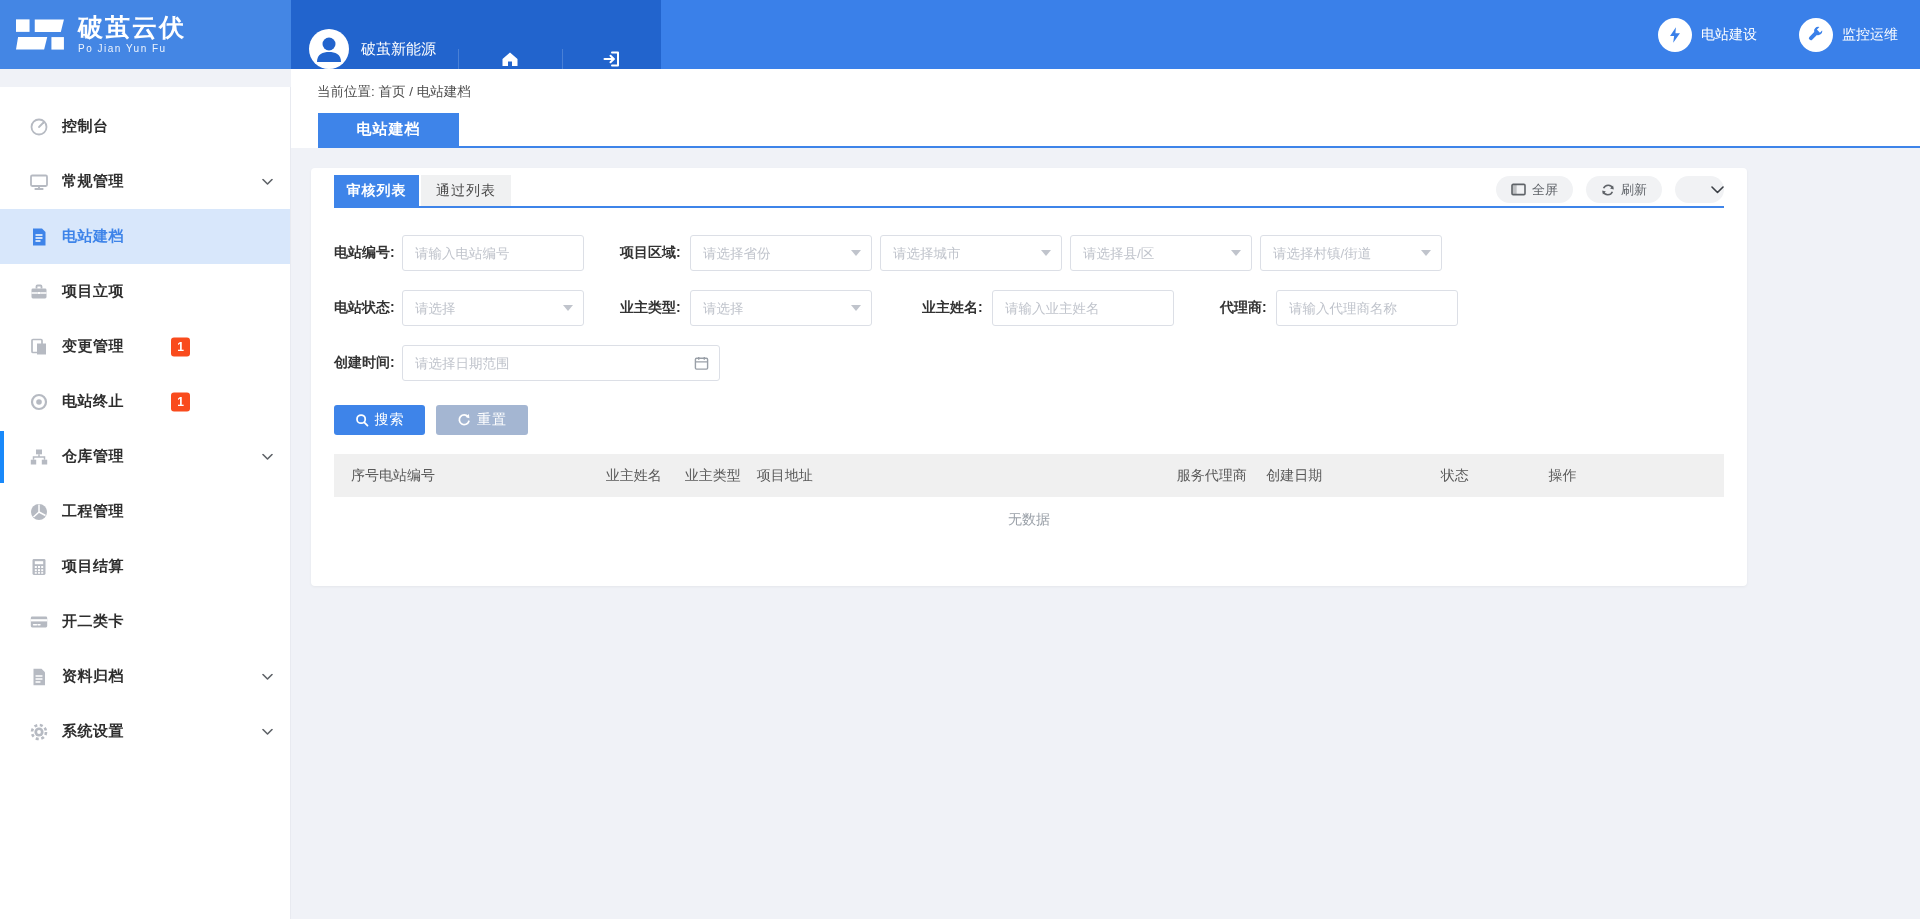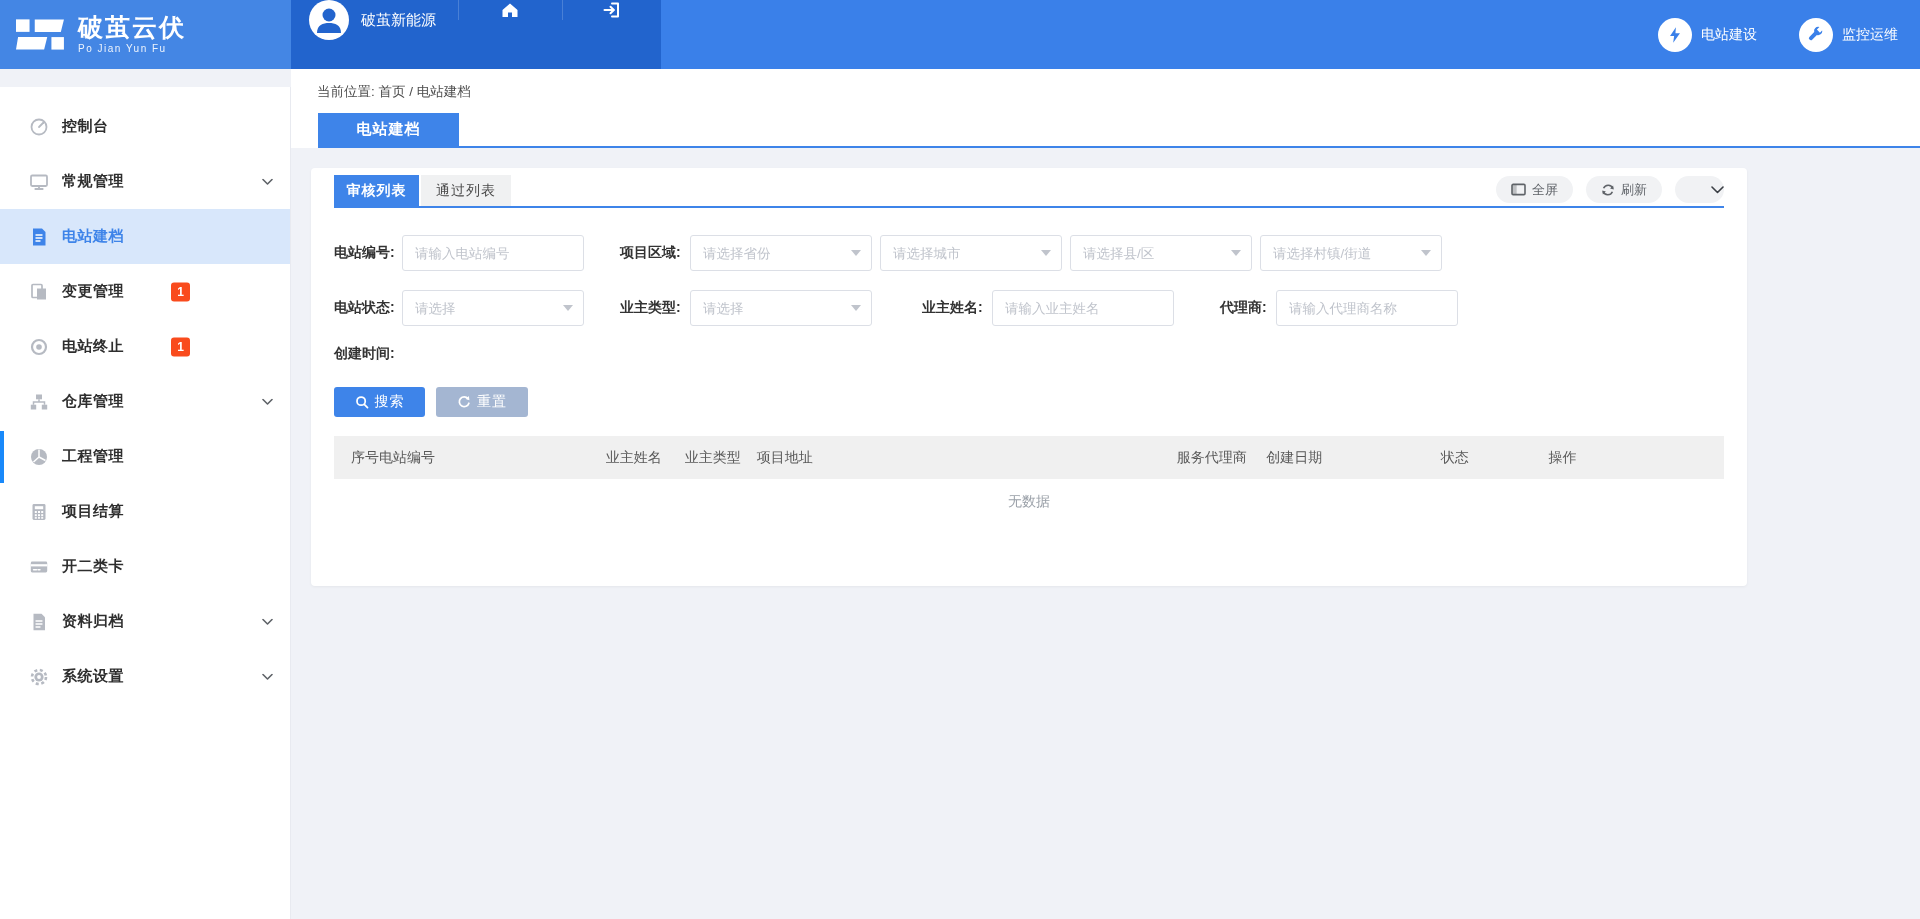--- a/index.html
+++ b/index.html
@@ -5,21 +5,21 @@
   html,body{margin:0;padding:0;}
   .app{position:relative;width:1920px;height:919px;background:#f0f2f7;overflow:hidden;
        font-family:"Liberation Sans","DejaVu Sans",sans-serif;-webkit-font-smoothing:antialiased;}
 
   
   .hdr{position:absolute;top:0;left:0;width:1920px;height:69px;background:#3a80e9;display:flex;}
   .hdr-logo{width:291px;height:69px;background:#4486e4;display:flex;align-items:center;padding-left:16px;box-sizing:border-box;}
   .logo-text{margin-left:12px;color:#fff;line-height:1;}
   .logo-title{font-size:25px;font-weight:bold;letter-spacing:2px;}
   .logo-sub{font-size:10px;letter-spacing:1.5px;margin-top:4px;color:rgba(255,255,255,.9);}
-  .hdr-mid{width:370px;height:69px;background:#2264cd;display:flex;align-items:flex-start;}
+  .hdr-mid{width:370px;height:69px;background:#2264cd;display:flex;align-items:flex-end;}
   .user-cell{width:168px;display:flex;align-items:center;padding-left:18px;box-sizing:border-box;}
   .user-name{color:#fff;font-size:15px;margin-left:12px;white-space:nowrap;}
   .icon-cell{width:103px;display:flex;align-items:center;justify-content:center;border-left:1px solid rgba(255,255,255,.18);cursor:pointer;}
   .icon-cell.last{width:99px;}
   .hdr-right{flex:1;display:flex;align-items:center;justify-content:flex-end;padding-right:22px;gap:42px;}
   .hdr-module{display:flex;align-items:center;gap:9px;cursor:pointer;}
   .hdr-module .mod-label{color:#fff;font-size:14px;}
   .mod-circle{width:34px;height:34px;border-radius:50%;background:#fff;display:flex;align-items:center;justify-content:center;}
 
   
@@ -159,20 +159,29 @@
     </div>
 
     <div class="side-item active">
       <svg class="sicon" width="20" height="20" viewBox="0 0 20 20">
         <path d="M4 1.5 h9 l3.5 3.5 v13.5 h-12.5 z" fill="#3e84e9"></path>
         <path d="M7 8 h6 M7 11 h6 M7 14 h4" stroke="#fff" stroke-width="1.4" stroke-linecap="round"></path>
       </svg>
       <span class="slabel">电站建档</span>
     </div>
 
+    <div class="side-item">
+      <svg class="sicon" width="20" height="20" viewBox="0 0 20 20">
+        <path d="M7.5 6.5 V4.5 a1 1 0 0 1 1-1 h3 a1 1 0 0 1 1 1 V6.5" fill="none" stroke="#b6bac2" stroke-width="1.8"></path>
+        <rect x="2.5" y="6.5" width="15" height="10" rx="1.4" fill="#b6bac2"></rect>
+        <path d="M2.5 11 h6 M11.5 11 h6" stroke="#fff" stroke-width="1.3"></path>
+        <rect x="8.5" y="10" width="3" height="2" rx=".5" fill="#fff"></rect>
+      </svg>
+      <span class="slabel">项目立项</span>
+    </div>
 
     <div class="side-item">
       <svg class="sicon" width="20" height="20" viewBox="0 0 20 20">
         <rect x="3" y="2.5" width="10" height="13" rx="1" fill="none" stroke="#b6bac2" stroke-width="1.7"></rect>
         <path d="M8 6.5 h9 v11 h-9 z" fill="#b6bac2"></path>
       </svg>
       <span class="slabel">变更管理</span>
       <span class="sbadge">1</span>
     </div>
 
@@ -341,20 +350,27 @@
             <input placeholder="请输入业主姓名" style="">
           </span>
           <span class="flabel w56 ml46">代理商:</span>
           <span class="field">
             <input placeholder="请输入代理商名称" style="">
           </span>
         </div>
 
         <div class="frow">
           <span class="flabel w68">创建时间:</span>
+          <span class="field wide">
+            <input readonly="" placeholder="请选择日期范围" style="">
+            <svg class="cal" width="15" height="15" viewBox="0 0 16 16">
+              <rect x="1.5" y="3" width="13" height="11.5" rx="1.2" fill="none" stroke="#9aa0a8" stroke-width="1.5"></rect>
+              <path d="M5 1.5 v3 M11 1.5 v3 M1.5 6.8 h13" stroke="#9aa0a8" stroke-width="1.5"></path>
+            </svg>
+          </span>
         </div>
       </div>
 
       <div class="btn-row">
         <button class="btn btn-search">
           <svg width="14" height="14" viewBox="0 0 16 16">
             <circle cx="7" cy="7" r="4.7" fill="none" stroke="#fff" stroke-width="2"></circle>
             <path d="M10.6 10.6 L14.3 14.3" stroke="#fff" stroke-width="2" stroke-linecap="round"></path>
           </svg>
           <span>搜索</span>

